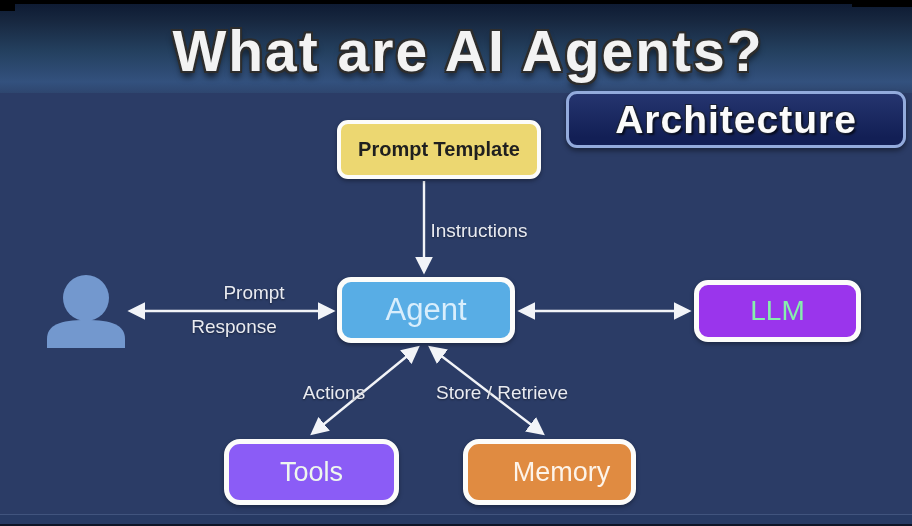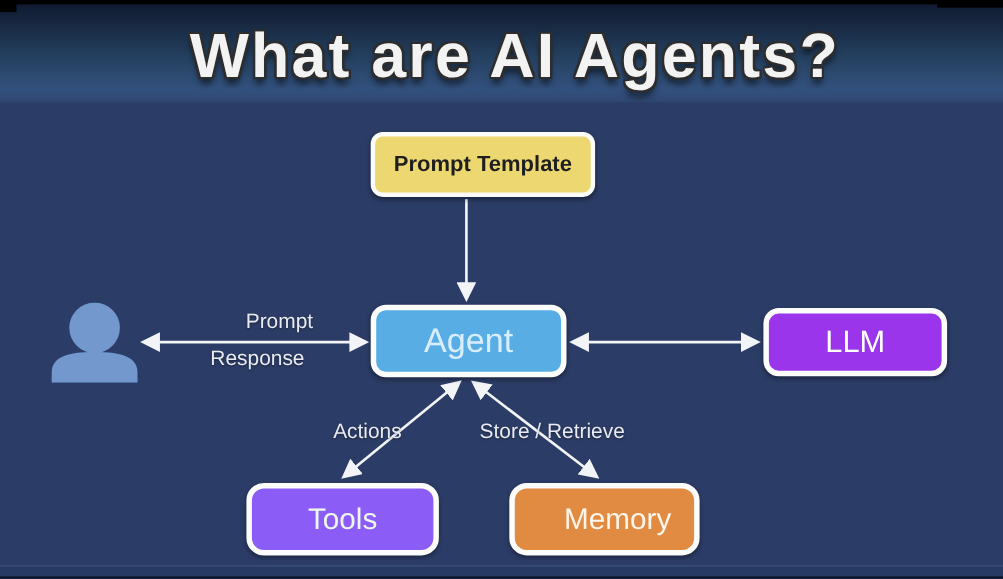--- a/index.html
+++ b/index.html
@@ -78,20 +78,23 @@
 
 <div class="stage">
 
   <div class="header">
     <h1 class="title">What are AI Agents?</h1>
   </div>
   <div class="top-strip"></div>
   <div class="corner-tl"></div>
   <div class="corner-tr"></div>
 
+  <div class="badge">
+    <span>Architecture</span>
+  </div>
 
   <svg class="arrows" width="912" height="526" viewBox="0 0 912 526">
     <defs>
       <marker id="ah" viewBox="0 0 10 10" refX="8" refY="5" markerWidth="7.5" markerHeight="7.5" orient="auto-start-reverse">
         <path d="M0,0 L10,5 L0,10 z" fill="#f2f4f8"></path>
       </marker>
     </defs>
     <g fill="none" stroke-width="2.4" stroke="#f2f4f8">
       <line x1="424" y1="181" x2="424" y2="271" marker-end="url(#ah)"></line>
       <line x1="131" y1="311" x2="332" y2="311" marker-start="url(#ah)" marker-end="url(#ah)"></line>
@@ -108,29 +111,30 @@
     </g>
   </svg>
 
   <div class="node n-prompt" style="background: rgb(236, 215, 113);">
     <span style="color: rgb(31, 31, 31);">Prompt Template</span>
   </div>
   <div class="node n-agent" style="background: rgb(88, 173, 229);">
     <span style="color: rgb(217, 238, 252);">Agent</span>
   </div>
   <div class="node n-llm" style="background: rgb(154, 53, 236);">
-    <span style="color: #ffffff;">LLM</span>
+    <span style="color: #86efac;">LLM</span>
   </div>
   <div class="node n-tools" style="background: #8b5cf6;">
     <span style="color: rgb(238, 247, 238);">Tools</span>
   </div>
   <div class="node n-memory" style="background: rgb(224, 139, 65); padding-left: 24px;">
     <span style="color: rgb(253, 244, 234);">Memory</span>
   </div>
 
+  <div class="edge-label l-instructions">Instructions</div>
   <div class="edge-label l-prompt">Prompt</div>
   <div class="edge-label l-response">Response</div>
   <div class="edge-label l-actions">Actions</div>
   <div class="edge-label l-store">Store / Retrieve</div>
 
   <div class="bottom-strip"></div>
   <div class="bottom-edge"></div>
 </div>
 
 </body></html>

